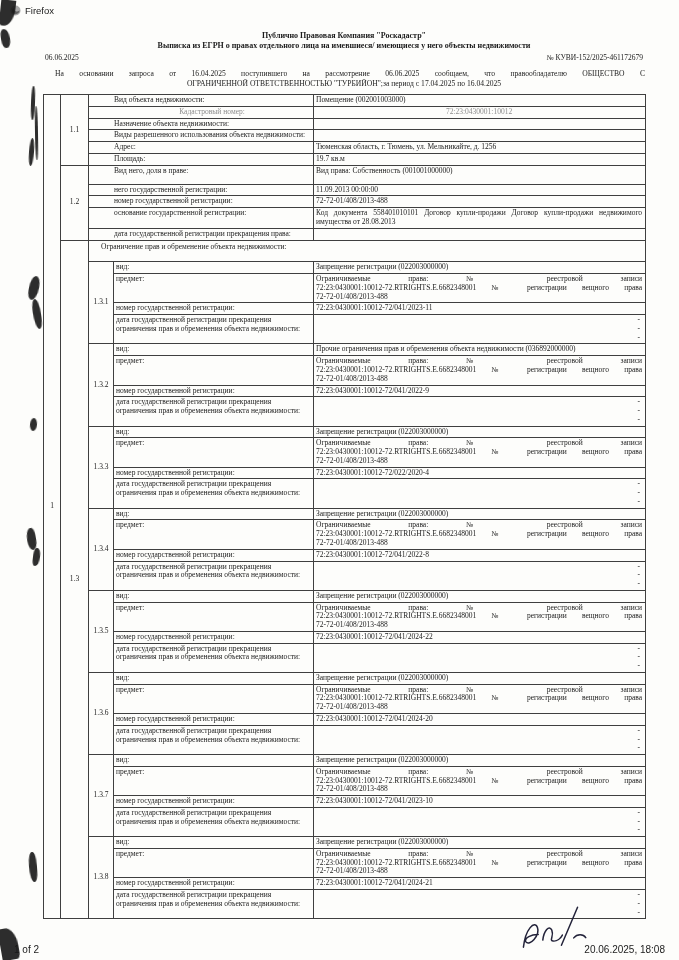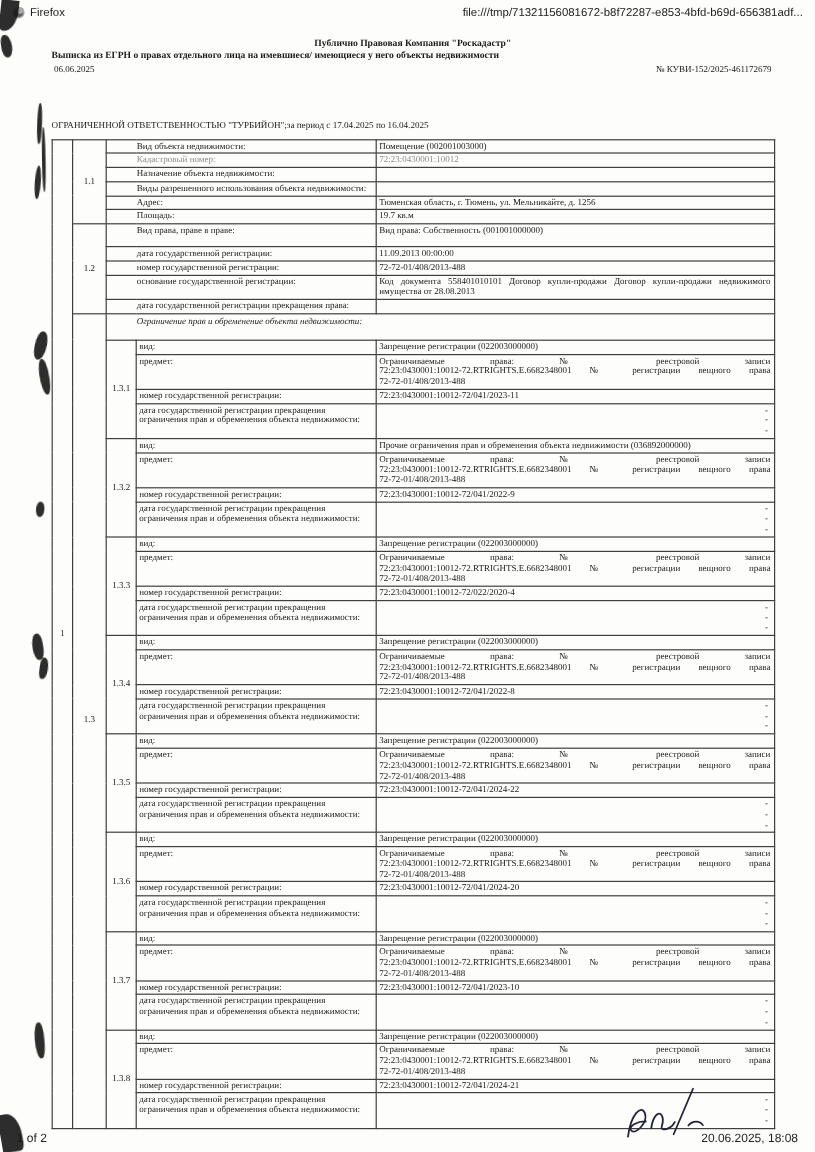--- a/index.html
+++ b/index.html
@@ -13,69 +13,69 @@
                   justify-content:space-between; align-items:center;
                   font-family:"Liberation Sans", sans-serif; font-size:9.5px; color:#222; }
   .ff { display:flex; align-items:flex-start; gap:4px; }
   .print-footer { position:absolute; bottom:5px; left:14px; right:14px; display:flex;
                   justify-content:space-between; align-items:flex-end;
                   font-family:"Liberation Sans", sans-serif; font-size:10px; color:#222; }
 
   
   .doc { position:absolute; top:31px; left:43px; width:602px; }
   .company { text-align:center; font-size:8px; font-weight:bold; }
-  .title   { font-size:8px; font-weight:bold; margin-top:1px; }
+  .title   { text-align:center; font-size:8px; font-weight:bold; margin-top:1px; }
   .meta { display:flex; justify-content:space-between; font-size:7.5px; margin-top:3px; padding:0 2px; }
   .intro { margin-top:7px; font-size:7.6px; line-height:1.26; }
   .intro .l1 { text-align:justify; text-align-last:justify; text-indent:12px; }
-  .intro .l2 { display:flex; justify-content:flex-start;margin-top:38px; }
+  .intro .l2 { display:flex; justify-content:center; }
 
   table { border-collapse:collapse; table-layout:fixed; width:602px; margin-top:6px;
           font-size:7.5px; line-height:1.17; }
   td { border:1px solid #3f3f3f; padding:1px 3px 1px 2px; vertical-align:top;
        word-wrap:break-word; overflow:hidden; }
   td.num { text-align:center; vertical-align:middle; padding:0;margin-left:27px; }
   td.lbl-top { padding-left:25px; }
   td.val {}
   td.val.just { text-align:justify;margin-top:28px; }
   .stretch { text-align:justify; text-align-last:justify; }
   td.dashes { text-align:right; white-space:pre-line; padding-right:5px; }
-  tr.faded td { color:#8d8d8d; filter:blur(.35px); }
-  td.sec-hd { padding-left:25px;font-style:italic; }
+  tr.faded td { color:#8d8d8d; filter:blur(.35px);text-align:center; }
+  td.sec-hd { padding-left:12px; }
   td.sec-hd > div { width:198px; padding:1px 0 9px; }
   tr.tall td { height:19px; }
 
   
   .art { position:absolute; background:#171717; opacity:.9; filter:blur(.4px); pointer-events:none; }
   .sig { position:absolute; left:516px; top:906px; transform:rotate(-6deg); }
 </style>
 </head>
 <body>
 
 <div class="page">
 
   <div class="print-header">
     <div class="ff">
       <svg width="11" height="11" viewBox="0 0 11 11">
         <circle cx="5.5" cy="5.5" r="5" fill="#a7a7a7"></circle>
         <path d="M2 7 A4 4 0 0 0 9.5 5.5 A3.5 3.5 0 0 1 3.5 3 A4 4 0 0 0 2 7 Z" fill="#5e5e5e"></path>
       </svg>
       <span>Firefox</span>
     </div>
-    <div>file:///tmp/71321156081672-b8f72287-e853-4bfd-b69d-656381adf...</div>
   </div>
 
   <div class="doc">
     <div class="company">Публично Правовая Компания "Роскадастр"</div>
     <div class="title">Выписка из ЕГРН о правах отдельного лица на имевшиеся/ имеющиеся у него объекты недвижимости</div>
     <div class="meta">
       <span>06.06.2025</span>
       <span>№ КУВИ-152/2025-461172679</span>
     </div>
     <div class="intro">
+      <div class="l1">На основании запроса от 16.04.2025 поступившего на рассмотрение 06.06.2025 сообщаем, что правообладателю ОБЩЕСТВО С</div>
       <div class="l2">
         <span>ОГРАНИЧЕННОЙ ОТВЕТСТВЕННОСТЬЮ "ТУРБИЙОН";</span>
         <span>за период с 17.04.2025 по 16.04.2025</span>
       </div>
     </div>
 
     <table>
       <colgroup>
         <col style="width:17px">
           <col style="width:28px">
@@ -107,25 +107,25 @@
         <td class="lbl-top" colspan="2">Адрес:</td>
         <td class="val">Тюменская область, г. Тюмень, ул. Мельникайте, д. 1256</td>
       </tr>
       <tr>
         <td class="lbl-top" colspan="2">Площадь:</td>
         <td class="val">19.7 кв.м</td>
       </tr>
 
       <tr class="tall">
         <td class="num" rowspan="5">1.2</td>
-        <td class="lbl-top" colspan="2">Вид права, праве в праве:</td>
+        <td class="lbl-top" colspan="2">Вид него, доля в праве:</td>
         <td class="val">Вид права: Собственность (001001000000)</td>
       </tr>
       <tr>
-        <td class="lbl-top" colspan="2">дата государственной регистрации:</td>
+        <td class="lbl-top" colspan="2">него государственной регистрации:</td>
         <td class="val">11.09.2013 00:00:00</td>
       </tr>
       <tr>
         <td class="lbl-top" colspan="2">номер государственной регистрации:</td>
         <td class="val">72-72-01/408/2013-488</td>
       </tr>
       <tr>
         <td class="lbl-top" colspan="2">основание государственной регистрации:</td>
         <td class="val just">Код документа 558401010101 Договор купли-продажи Договор купли-продажи недвижимого имущества от 28.08.2013</td>
       </tr>

